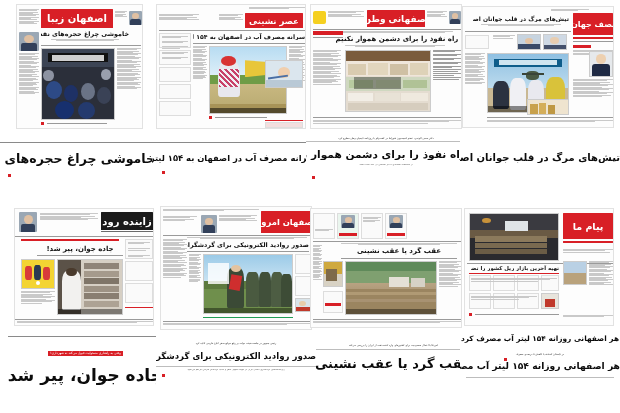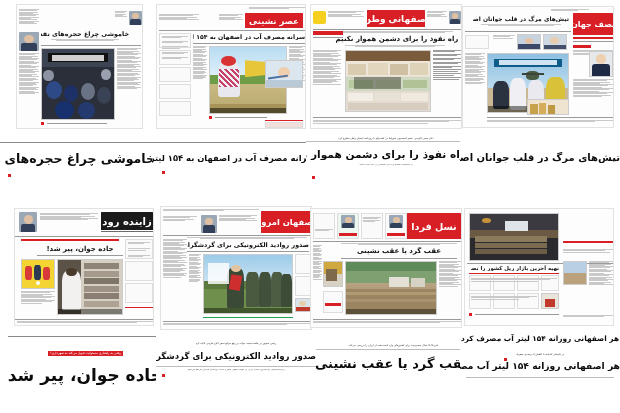--- a/index.html
+++ b/index.html
@@ -143,20 +143,23 @@
           <i style="width:91%"></i>
           <i style="width:68%"></i>
           <i style="width:100%"></i>
           <i style="width:87%"></i>
           <i style="width:94%"></i>
           <i style="width:76%"></i>
           <i style="width:100%"></i>
           <i style="width:81%"></i>
       </div>
 
+      <div class="mast" style="left:24px;top:4px;width:72px;height:19px;">
+        <span class="mtxt" style="font-size:10px;">اصفهان زیبا</span>
+      </div>
       <div class="lines" style="left:98px;top:6px;width:12px;height:14px;">
         <i style="width:100%"></i>
           <i style="width:80%"></i>
           <i style="width:95%"></i>
           <i style="width:70%"></i>
           <i style="width:100%"></i>
       </div>
       <div class="avatar" style="left:112px;top:6px;width:13px;height:14px;">
           <div class="face"></div>
           <div class="body"></div>
@@ -826,23 +829,20 @@
       <div class="kicker" style="margin-top:6px;">رئیس جمهور در جلسه هیئت دولت بر رفع موانع سفر اتباع خارجی تاکید کرد</div>
       <div class="bigline" style="font-size:8.6px;margin-top:6px;">صدور روادید الکترونیکی برای گردشگران خارجی</div>
       <div class="rule thin" style="margin-top:5px;"></div>
       <div class="sub" style="margin-top:2px;">زیرساخت‌های گردشگری استان ایران در جهت تسهیل سفر و جذب گردشگر خارجی فراهم می‌شود</div>
       <div class="redsq" style="position:absolute;left:6px;top:38px;"></div>
     </div>
   </div>
 
   <div class="cell" style="left:306px;top:200px;width:160px;height:213px;">
     <div class="thumb" style="left:4px;top:8px;width:152px;height:120px;">
-      <div class="mast" style="left:96px;top:4px;width:54px;height:26px;">
-        <span class="mtxt" style="font-size:9.5px;">نسل فردا</span>
-      </div>
 
       <div class="boxblk" style="left:2px;top:4px;width:22px;height:26px;"></div>
       <div class="boxblk" style="left:26px;top:4px;width:22px;height:26px;background:#eaf6ee;"></div>
       <div class="avatar" style="left:30px;top:6px;width:14px;height:13px;">
           <div class="face"></div>
           <div class="body"></div>
         </div>
       <div class="boxblk" style="left:50px;top:4px;width:22px;height:26px;"></div>
       <div class="boxblk" style="left:74px;top:4px;width:22px;height:26px;"></div>
       <div class="avatar" style="left:78px;top:6px;width:14px;height:13px;">
@@ -948,20 +948,23 @@
 
     <div class="strip" style="left:10px;top:136px;width:155px;height:56px;">
       <div class="kicker" style="margin-top:8px;">آمریکا با اعمال محدودیت برای کشورهای وارد کننده نفت از ایران را بررسی می‌کند</div>
       <div class="rule thin" style="margin-top:2px;"></div>
       <div class="bigline" style="font-size:13px;margin-top:6px;">عقب گرد یا عقب نشینی</div>
     </div>
   </div>
 
   <div class="cell" style="left:460px;top:200px;width:160px;height:213px;">
     <div class="thumb" style="left:4px;top:8px;width:150px;height:118px;">
+      <div class="mast" style="left:98px;top:4px;width:50px;height:26px;">
+        <span class="mtxt" style="font-size:9.5px;">پیام ما</span>
+      </div>
 
       <div class="photo" style="left:4px;top:4px;width:90px;height:48px;background:#2a2a2e;">
         <div class="bar" style="left:0;top:0;width:100%;height:34%;background:#3a3a40;"></div>
         <div class="bar" style="left:0;top:34%;width:100%;height:18%;background:#6a5a44;"></div>
         <div class="bar" style="left:6%;top:48%;width:82%;height:12%;background:#8c7a5c;"></div>
         <div class="bar" style="left:6%;top:62%;width:82%;height:12%;background:#7a6a50;"></div>
         <div class="bar" style="left:6%;top:76%;width:82%;height:12%;background:#6b5d46;"></div>
         <div class="bar" style="left:40%;top:16%;width:26%;height:22%;background:#dfe4e8;"></div>
         <div class="blob" style="left:14%;top:8%;width:10%;height:12%;background:#c8923a;"></div>
       </div>

